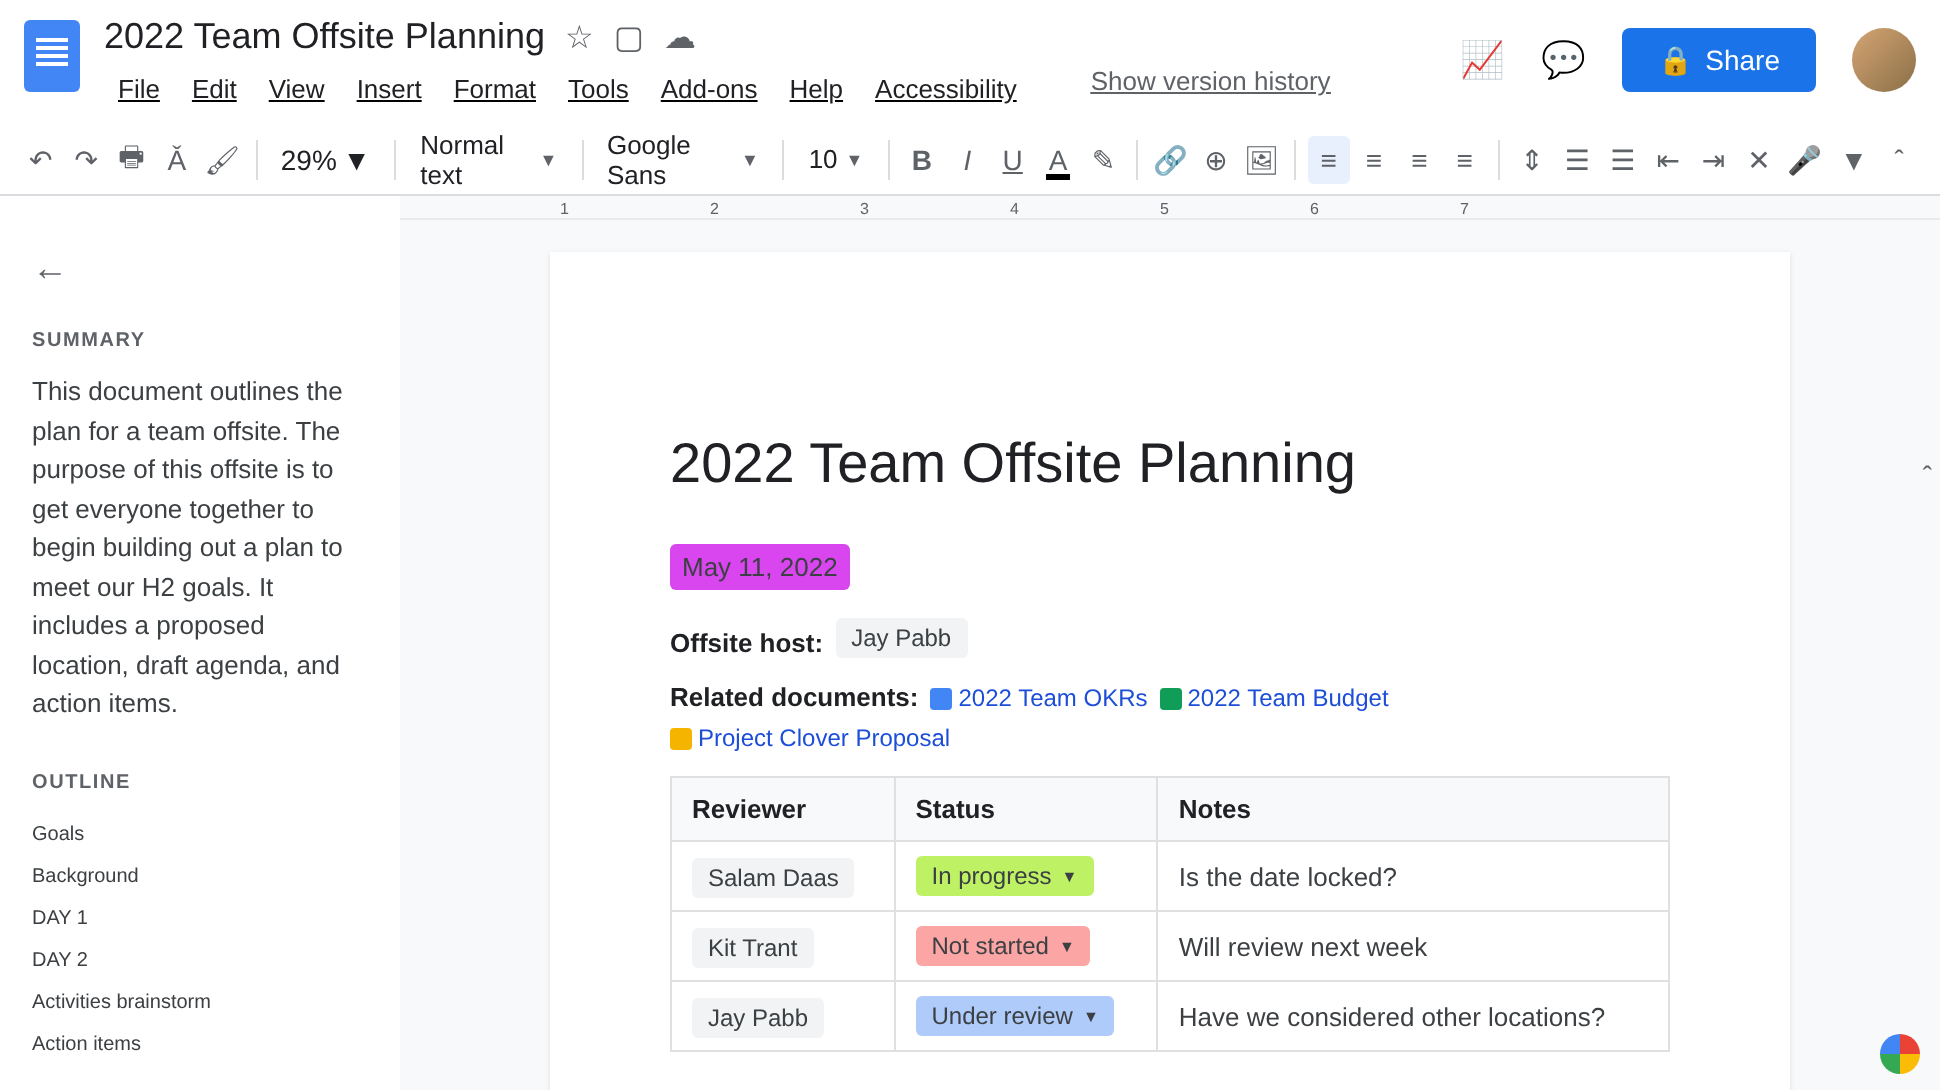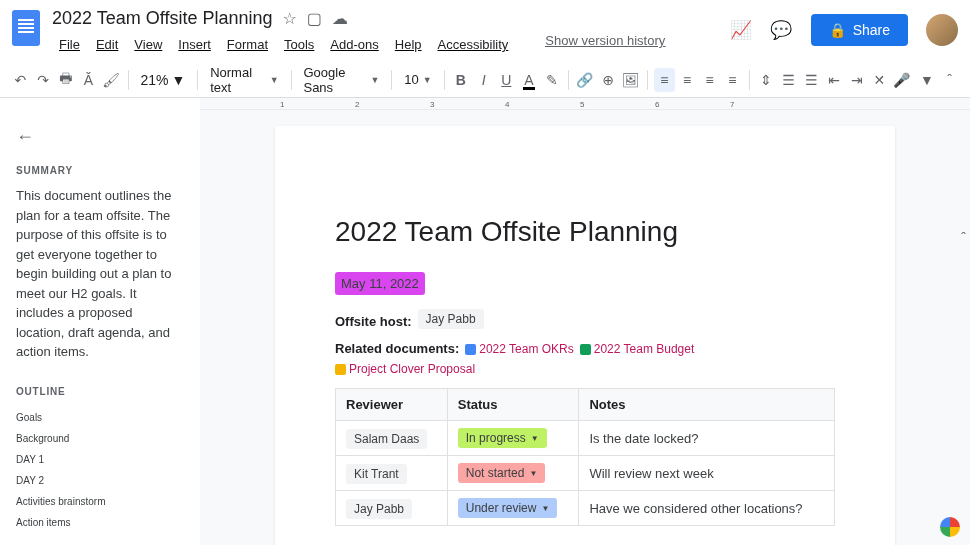--- a/index.html
+++ b/index.html
@@ -44,21 +44,21 @@
 .sb-summary { font-size: 13px; color: #3c4043; line-height: 1.5; margin-bottom: 24px; }
 .sb-outline-item { font-size: 10px; color: #3c4043; padding: 5px 0; cursor: pointer; }
 
 .canvas { flex: 1; background: #f8f9fa; overflow: hidden; position: relative; }
 .page { background: #fff; width: 620px; margin: 16px auto 0 auto; padding: 90px 60px 0 60px; box-shadow: 0 1px 3px rgba(0,0,0,0.1); min-height: 500px; }
 .doc-h1 { font-size: 28px; font-weight: 400; color: #202124; margin-bottom: 24px; }
 .date-chip { display: inline-block; background: #d946ef; padding: 4px 6px; border-radius: 3px; font-size: 13px; color: #3c4043; margin-bottom: 14px; }
 .field-row { font-size: 13px; color: #202124; margin-bottom: 12px; display: flex; flex-wrap: wrap; align-items: flex-end; gap: 6px; }
 .field-label { font-weight: 600; }
 .person-chip { background: #f1f3f4; padding: 3px 8px; border-radius: 3px; font-size: 12px; color: #3c4043; }
-.doc-chip { font-size: 12px; color: #be185d; display: inline-flex; align-items: center; gap: 3px; }
+.doc-chip { font-size: 12px; color: #1d4ed8; display: inline-flex; align-items: center; gap: 3px; }
 .doc-chip-icon { width: 11px; height: 11px; border-radius: 2px; display: inline-block; }
 
 .review-table { width: 100%; border-collapse: collapse; margin-top: 6px; font-size: 13px; }
 .review-table th { text-align: left; padding: 8px 10px; background: #f8f9fa; font-weight: 600; color: #202124; border: 1px solid #e0e0e0; }
 .review-table td { padding: 7px 10px; border: 1px solid #e0e0e0; color: #3c4043; }
 .status-chip { display: inline-flex; align-items: center; gap: 5px; padding: 3px 8px; border-radius: 3px; font-size: 12px; }
 .status-chip .arr { font-size: 8px; }
 
 .scroll-icon { position: absolute; right: 4px; top: 120px; color: #5f6368; font-size: 14px; }
 .google-badge { position: absolute; bottom: 8px; right: 10px; width: 20px; height: 20px; border-radius: 50%; background: conic-gradient(#ea4335 0 90deg, #fbbc05 90deg 180deg, #34a853 180deg 270deg, #4285f4 270deg 360deg); }
@@ -100,21 +100,21 @@
 </div>
 
 <div class="toolbar">
   <span class="tb-icon">↶</span>
   <span class="tb-icon">↷</span>
   <span class="tb-icon">🖶</span>
   <span class="tb-icon">Ǎ</span>
   <span class="tb-icon">🖌</span>
   <div class="tb-sep"></div>
   <span class="zoom">
-      <span>21%</span>
+      <span>29%</span>
       <span class="arr">▼</span>
     </span>
   <div class="tb-sep"></div>
   <span class="tb-select">
       <span>Normal text</span>
       <span class="arr">▼</span>
     </span>
   <div class="tb-sep"></div>
   <span class="tb-select">
       <span>Google Sans</span>

